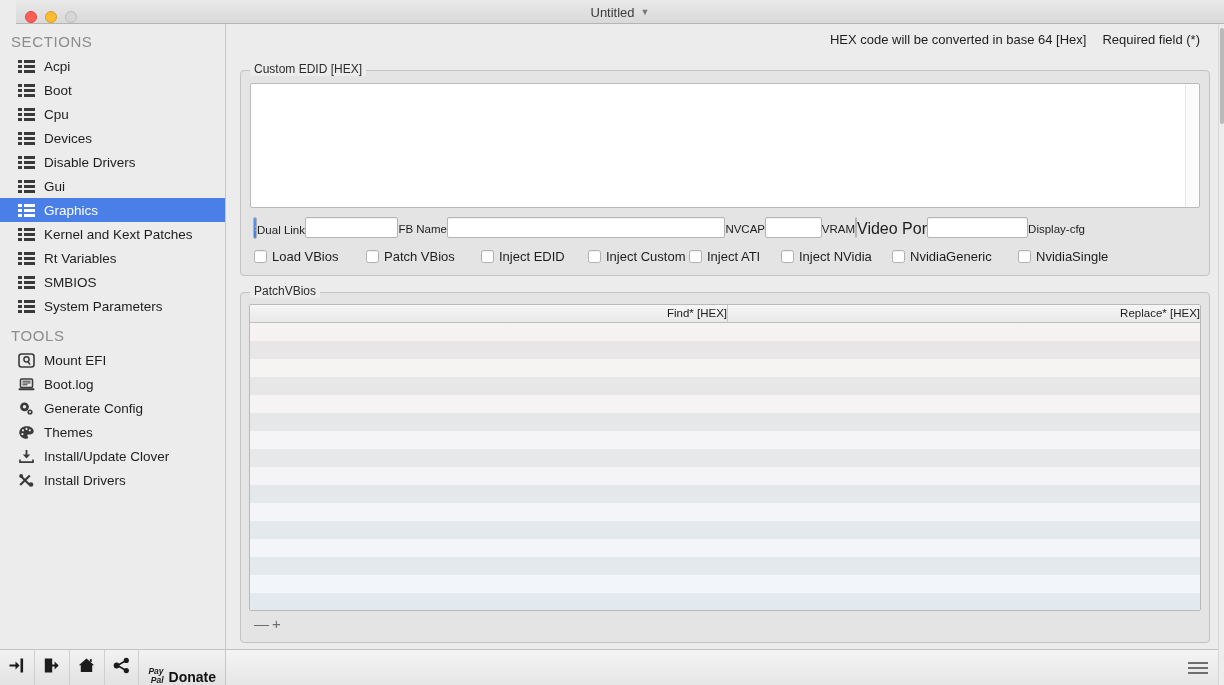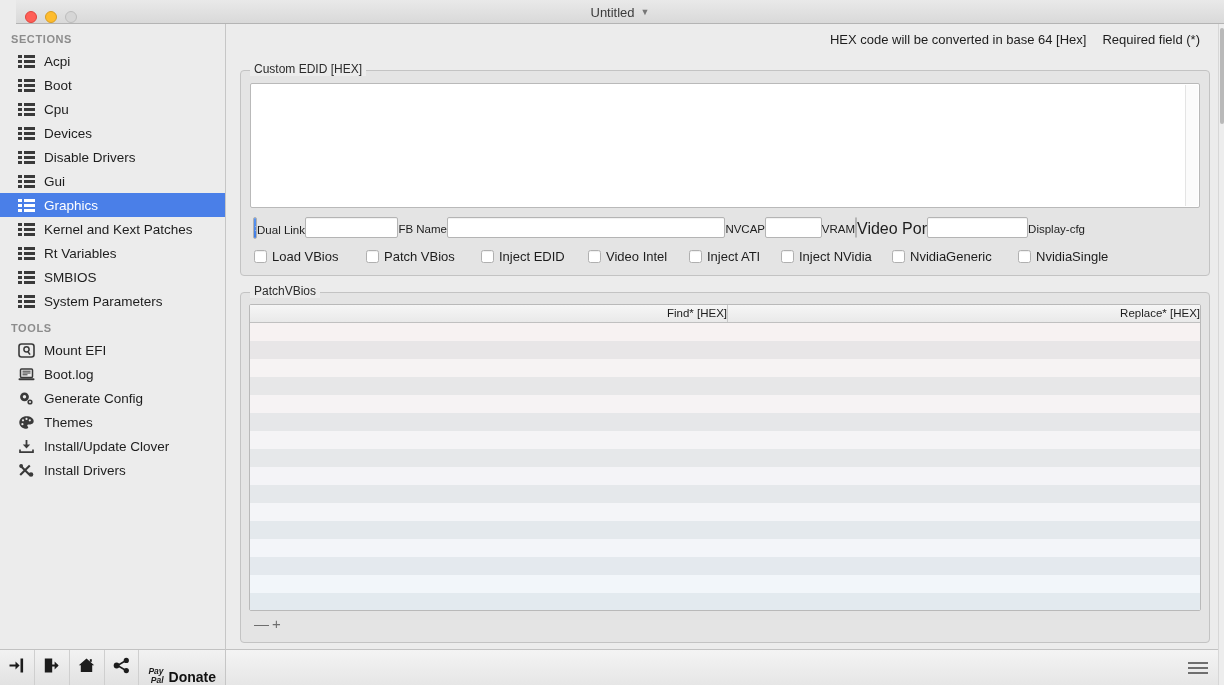--- a/index.html
+++ b/index.html
@@ -41,21 +41,21 @@
   
   #sidebar {
     width: 226px; flex: 0 0 226px;
     background: #ececec;
     border-right: 1px solid #c6c6c6;
     display: flex; flex-direction: column;
     position: relative;
   }
   #sidebar-scroll { flex: 1 1 auto; overflow: hidden; padding-top: 6px; }
   .sb-group-title {
-    font-size: 11px; font-weight: bold; color: #8c8c8c;
+    font-size: 15px; font-weight: normal; color: #8c8c8c;
     letter-spacing: 0.6px; padding: 3px 0 4px 11px;
   }
   .sb-item {
     height: 24px; display: flex; align-items: center; gap: 9px;
     padding-left: 18px; font-size: 13.5px; color: #1d1d1d;
     cursor: default;
   }
   .sb-item.selected { background: #4a7fe8; color: #fff; }
   .sb-ico { width: 17px; height: 15px; flex: 0 0 17px; position: relative; }
 
@@ -497,21 +497,21 @@
             <div class="chk-item" style="width:115px">
               <span class="chk-box"></span>
               <span>Patch VBios</span>
             </div>
             <div class="chk-item" style="width:107px">
               <span class="chk-box"></span>
               <span>Inject EDID</span>
             </div>
             <div class="chk-item" style="width:101px">
               <span class="chk-box"></span>
-              <span>Video Intel</span>
+              <span>Inject Custom</span>
             </div>
             <div class="chk-item" style="width:92px">
               <span class="chk-box"></span>
               <span>Inject ATI</span>
             </div>
             <div class="chk-item" style="width:111px">
               <span class="chk-box"></span>
               <span>Inject NVidia</span>
             </div>
             <div class="chk-item" style="width:126px">

